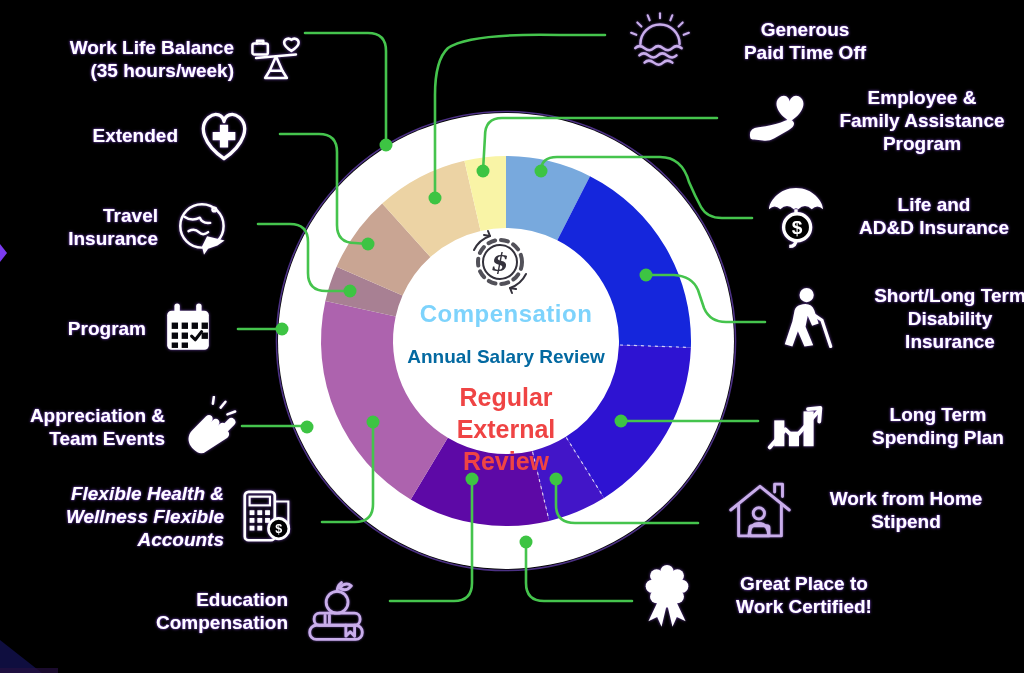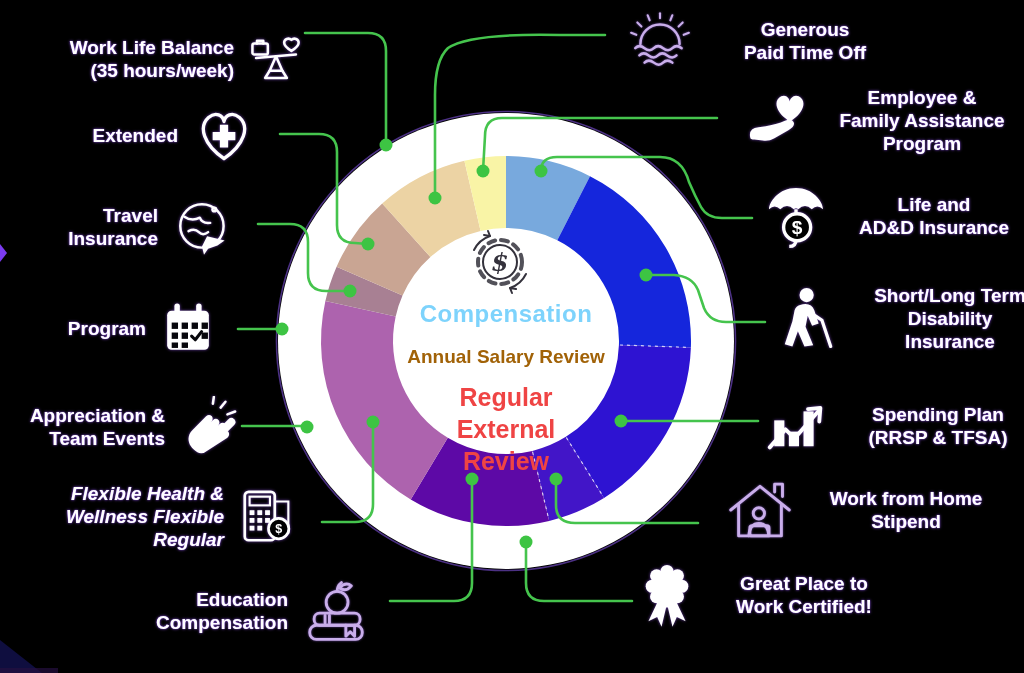--- a/index.html
+++ b/index.html
@@ -28,21 +28,21 @@
   .pos-pto{left:626px;top:8px;}   .pos-pto .lines{width:190px;}
   .pos-eaf{left:742px;top:86px;}  .pos-eaf .lines{width:196px;}
   .pos-lif{left:760px;top:180px;} .pos-lif .lines{width:172px;}
   .pos-dis{left:776px;top:282px;} .pos-dis .lines{width:176px;}
   .pos-lts{left:762px;top:390px;} .pos-lts .lines{width:172px;}
   .pos-wfh{left:724px;top:474px;} .pos-wfh .lines{width:188px;}
   .pos-gpw{left:632px;top:558px;} .pos-gpw .lines{width:172px;}
   
   .center-text{position:absolute;left:386px;top:300px;width:240px;text-align:center;}
   .center-title{font-size:24px;font-weight:bold;color:#7dd3fc;letter-spacing:.5px;}
-  .center-sub1{margin-top:18px;font-size:19px;font-weight:bold;color:#a16207;}
+  .center-sub1{margin-top:18px;font-size:19px;font-weight:bold;color:#0369a1;}
   .center-sub2{margin-top:13px;font-size:25px;font-weight:bold;color:#ef4444;line-height:32px;
                width:180px;margin-left:30px;}
 </style>
 </head>
 <body>
 
 <div class="stage">
 
   <svg class="layer" id="wheel-svg" width="1024" height="673" viewBox="0 0 1024 673">
     <g id="g-decor">
@@ -191,21 +191,21 @@
           <path d="M51,19 l8,-3"></path>
           <path d="M36,8 l1,-7"></path>
       </g>
     </svg>
   </div>
 
   <div class="benefit left pos-fhw">
     <div class="lines">
       <div>Flexible Health &amp;</div>
       <div>Wellness Flexible</div>
-      <div>Regular</div>
+      <div>Accounts</div>
     </div>
     <svg class="icon white" width="62" height="62" viewBox="0 0 64 64">
       <path d="M40,16 h13 v32 h-8" fill="none" stroke="currentColor" stroke-width="2.2"></path>
       <rect x="8" y="6" width="31" height="50" rx="4" fill="none" stroke="currentColor" stroke-width="2.8"></rect>
       <rect x="13" y="11" width="21" height="9" fill="none" stroke="currentColor" stroke-width="2.2"></rect>
       <g fill="currentColor">
         <rect x="13" y="25" width="5" height="5"></rect>
           <rect x="21" y="25" width="5" height="5"></rect>
           <rect x="29" y="25" width="5" height="5"></rect>
         <rect x="13" y="33" width="5" height="5"></rect>
@@ -299,22 +299,22 @@
     <svg class="icon white" width="74" height="72" viewBox="0 0 64 64">
       <rect x="10" y="27" width="9" height="23" fill="currentColor"></rect>
       <rect x="23" y="37" width="9" height="13" fill="currentColor"></rect>
       <rect x="36" y="19" width="9" height="31" fill="currentColor"></rect>
       <g fill="none" stroke="currentColor" stroke-width="3.4" stroke-linecap="round" stroke-linejoin="round">
         <path d="M6,51 L20,35 L28,43 L50,18"></path>
         <path d="M40,17 L51,16 L50,28"></path>
       </g>
     </svg>
     <div class="lines">
+      <div>Long Term</div>
       <div>Spending Plan</div>
-      <div>(RRSP &amp; TFSA)</div>
     </div>
   </div>
 
   <div class="benefit right pos-wfh">
     <svg class="icon lav" width="72" height="72" viewBox="0 0 64 64" fill="none" stroke="currentColor" stroke-width="2.6" stroke-linecap="round" stroke-linejoin="round">
       <path d="M6,32 L32,11 L58,32"></path>
       <path d="M45,16 V9 h7 v11"></path>
       <path d="M13,27 V55 H51 V27"></path>
       <circle cx="31" cy="35" r="5"></circle>
       <path d="M22,55 q1,-11 9,-11 q8,0 9,11"></path>

